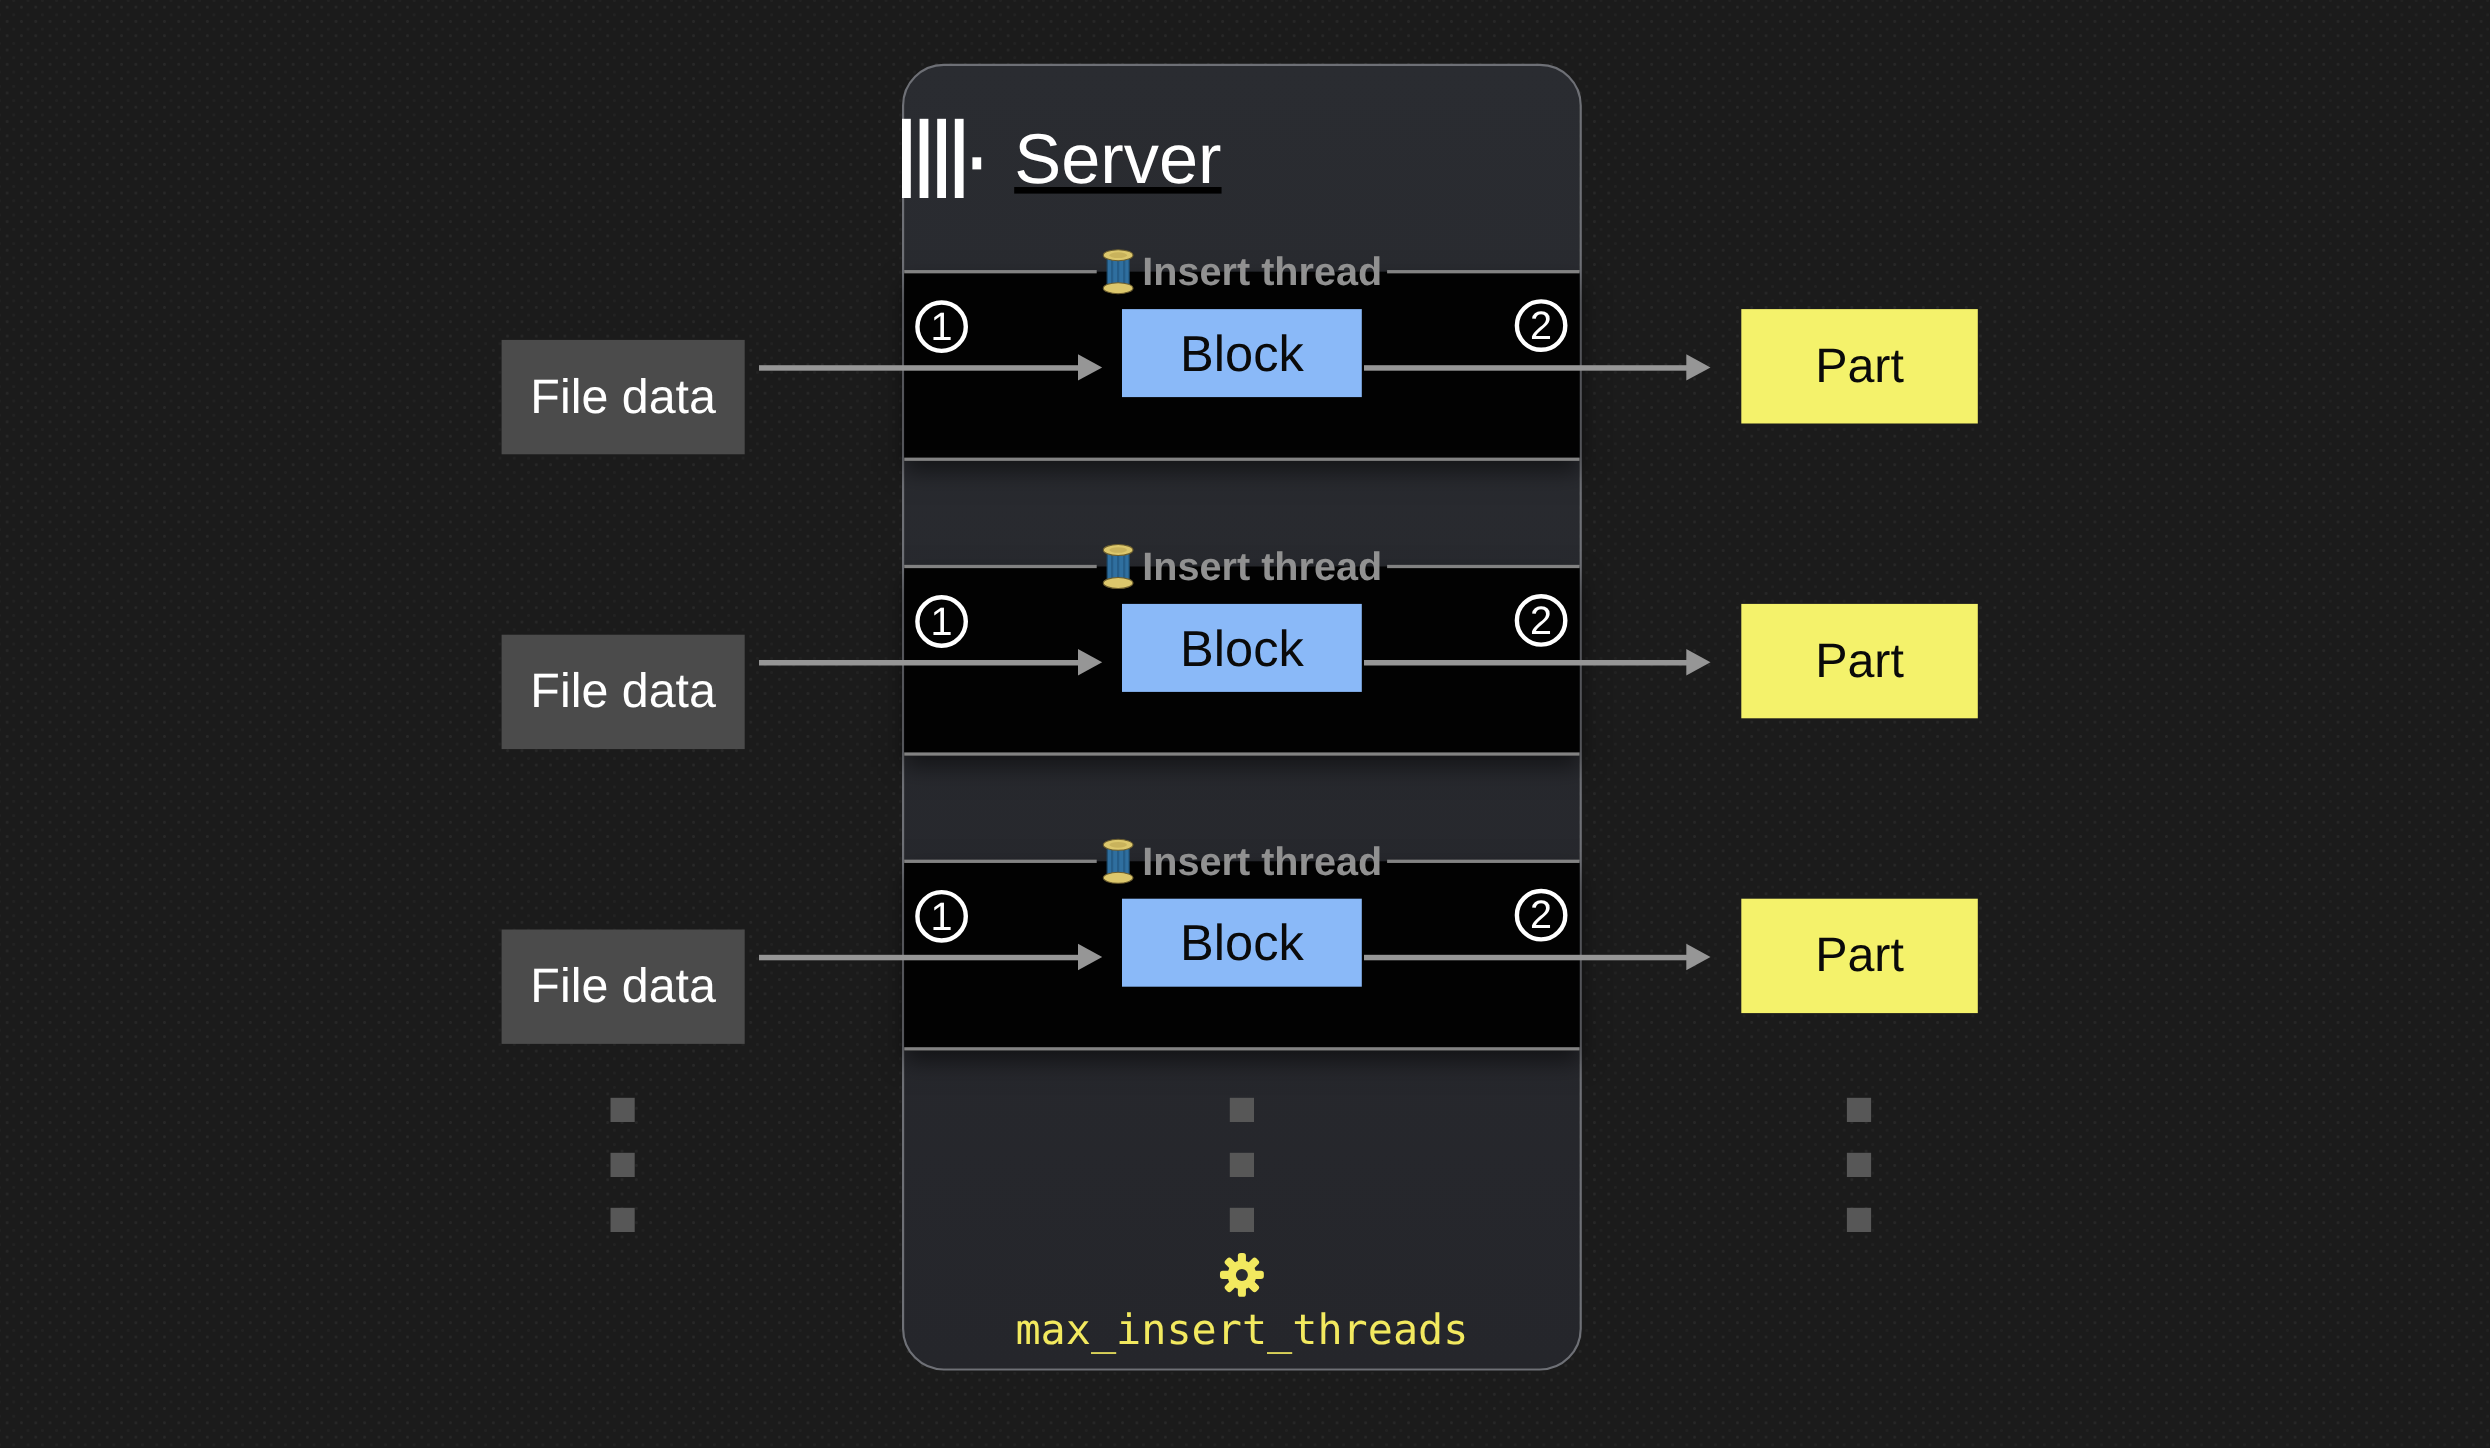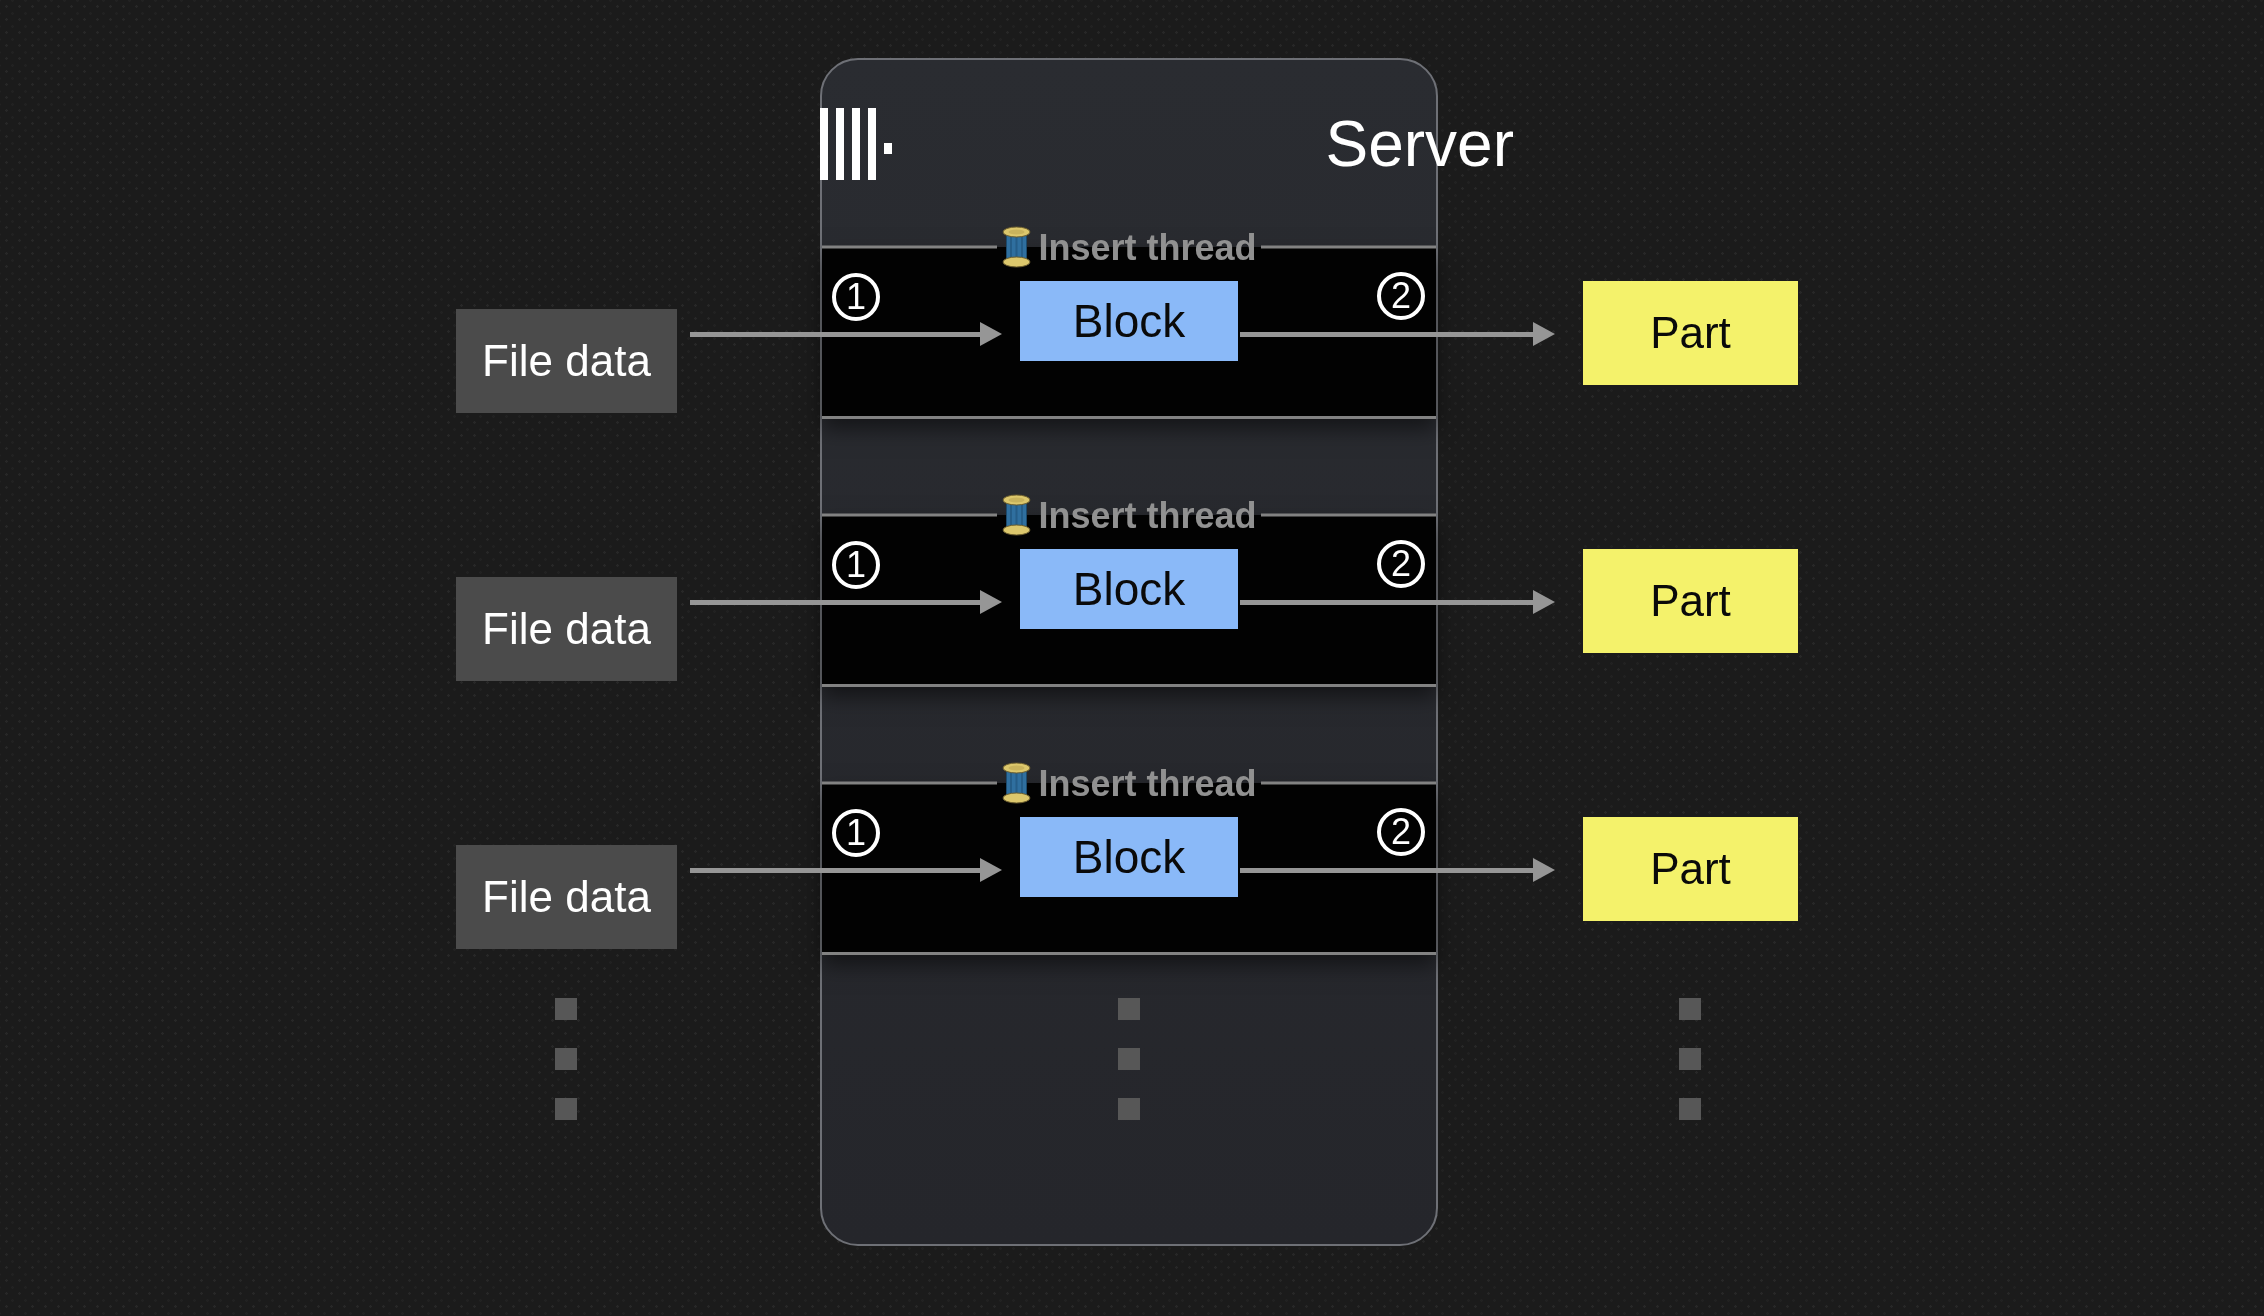--- a/index.html
+++ b/index.html
@@ -34,21 +34,21 @@
 
   
   .server{
     position:absolute;left:820px;top:58px;width:618px;height:1188px;
     background:linear-gradient(180deg,var(--server-bg) 0%, var(--server-bg-bottom) 100%);
     border:2.5px solid var(--server-border);
     border-radius:38px;
   }
   .server-title{
     position:absolute;left:820px;top:94px;width:694px;height:100px;
-    display:flex;align-items:center;justify-content:space-between;gap:30px;z-index:3;
+    display:flex;align-items:center;justify-content:flex-start;gap:30px;z-index:3;text-decoration:underline;
   }
   .ch-logo{display:flex;align-items:center;gap:8px;}
   .ch-bar{width:8px;height:72px;background:var(--text-light);}
   .ch-bar-short{width:8px;height:11px;background:var(--text-light);align-self:center;transform:translateY(4px);}
   .server-title-text{color:var(--text-light);font-size:64px;line-height:1;}
 
   
   .section{
     position:absolute;left:822px;width:614px;height:172px;
     background:var(--section-bg);
@@ -263,14 +263,20 @@
     <div class="dot"></div>
     <div class="dot"></div>
     <div class="dot"></div>
   </div>
   <div class="dots dots-right">
     <div class="dot"></div>
     <div class="dot"></div>
     <div class="dot"></div>
   </div>
 
+  <div class="setting">
+    <svg class="gear-icon" viewBox="0 0 40 40">
+        <use href="#gear"></use>
+      </svg>
+    <div class="setting-label">max_insert_threads</div>
+  </div>
 
 </div>
 
 </body></html>

